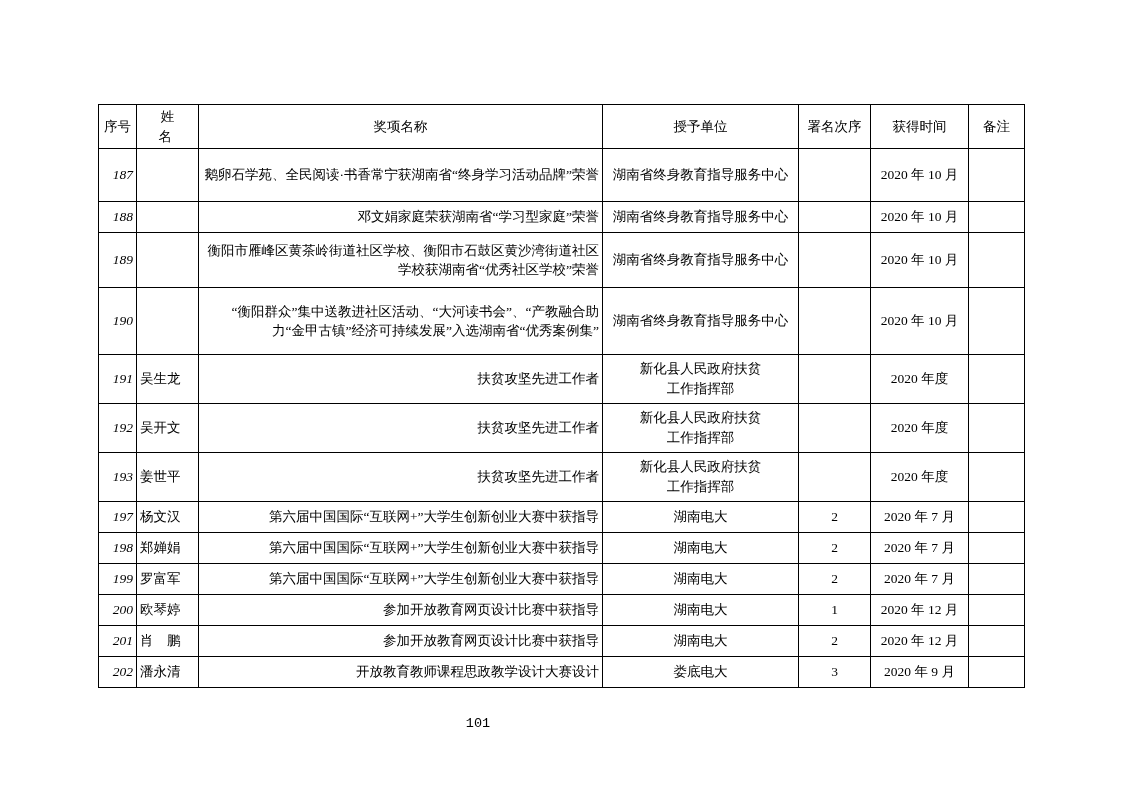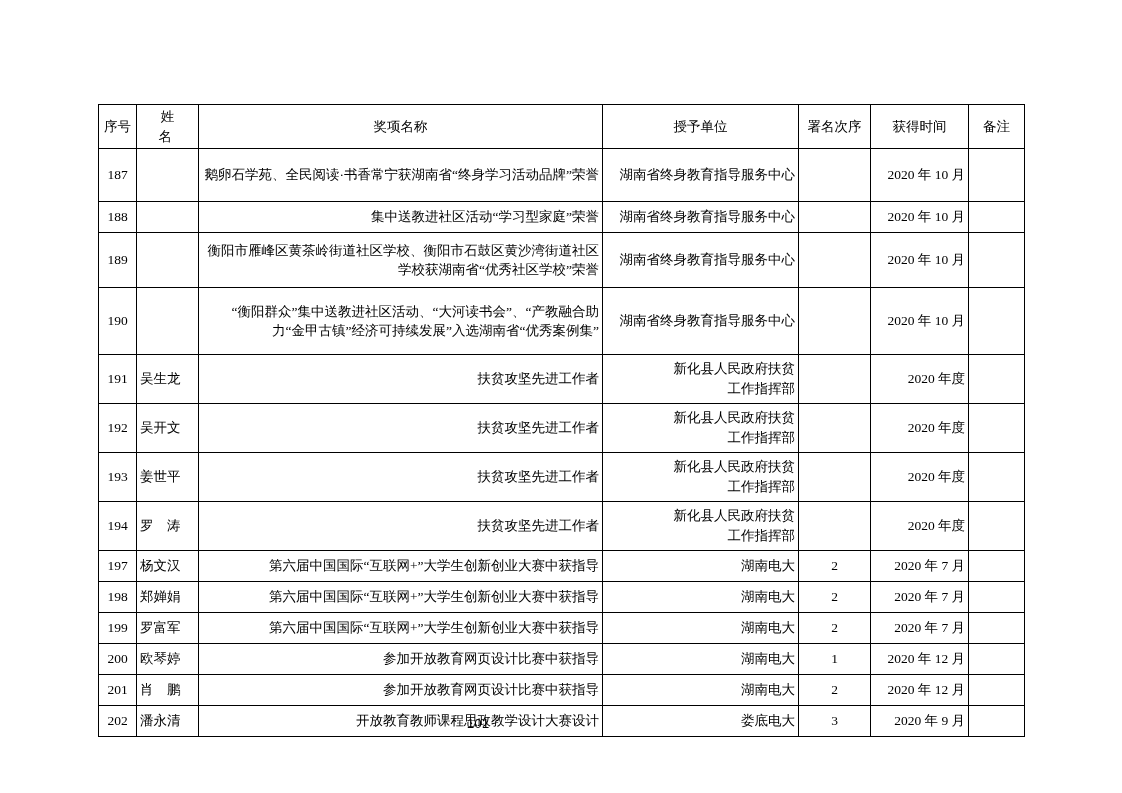--- a/index.html
+++ b/index.html
@@ -49,42 +49,43 @@
   col.c-unit  { width: 196px; }
   col.c-order { width: 72px; }
   col.c-time  { width: 98px; }
   col.c-note  { width: 56px; }
 
   thead td {
     text-align: center;
     height: 22px;
   }
   td.no {
-    text-align: center;
+    text-align: right;
+    font-style: italic;
   }
   td.name {
     text-align: left;
     white-space: nowrap;
   }
   td.award {
     text-align: right;
     padding-left: 3px;
     padding-right: 3px;
   }
   td.unit {
-    text-align: right;
+    text-align: center;
   }
   td.unit.two-line {
     line-height: 1.5;
   }
   td.order {
     text-align: center;
   }
   td.time {
-    text-align: right;
+    text-align: center;
     white-space: nowrap;
   }
   td.note { }
 
   .row-tall-1 td { height: 48px; }
   .row-tall-2 td { height: 50px; }
   .row-tall-3 td { height: 62px; }
   .row-med   td { height: 44px; }
   .row-norm  td { height: 26px; }
 
@@ -96,21 +97,21 @@
     text-indent: 0.35em;
     margin-left: 41px;
   }
   .page-number {
     position: absolute;
     left: 0;
     top: 716px;
     width: 956px;
     text-align: center;
     font-size: 13.5px;
-    font-family: Liberation Sans, sans-serif;
+    font-family: Liberation Mono, monospace;
   }
 </style>
 </head>
 <body>
 
 <div class="page">
   <div class="table-wrap">
     <table class="award-table">
       <colgroup>
         <col class="c-no">
@@ -138,21 +139,21 @@
             <td class="name"></td>
             <td class="award">鹅卵石学苑、全民阅读·书香常宁获湖南省“终身学习活动品牌”荣誉</td>
             <td class="unit">湖南省终身教育指导服务中心</td>
             <td class="order"></td>
             <td class="time">2020 年 10 月</td>
             <td class="note"></td>
           </tr>
           <tr class="row-norm">
             <td class="no">188</td>
             <td class="name"></td>
-            <td class="award">集中送教进社区活动“学习型家庭”荣誉</td>
+            <td class="award">邓文娟家庭荣获湖南省“学习型家庭”荣誉</td>
             <td class="unit">湖南省终身教育指导服务中心</td>
             <td class="order"></td>
             <td class="time">2020 年 10 月</td>
             <td class="note"></td>
           </tr>
           <tr class="row-tall-2">
             <td class="no">189</td>
             <td class="name"></td>
             <td class="award">衡阳市雁峰区黄茶岭街道社区学校、衡阳市石鼓区黄沙湾街道社区学校获湖南省“优秀社区学校”荣誉</td>
             <td class="unit">湖南省终身教育指导服务中心</td>
@@ -183,29 +184,20 @@
             <td class="name">吴开文</td>
             <td class="award">扶贫攻坚先进工作者</td>
             <td class="unit two-line">新化县人民政府扶贫<br>工作指挥部</td>
             <td class="order"></td>
             <td class="time">2020 年度</td>
             <td class="note"></td>
           </tr>
           <tr class="row-med">
             <td class="no">193</td>
             <td class="name">姜世平</td>
-            <td class="award">扶贫攻坚先进工作者</td>
-            <td class="unit two-line">新化县人民政府扶贫<br>工作指挥部</td>
-            <td class="order"></td>
-            <td class="time">2020 年度</td>
-            <td class="note"></td>
-          </tr>
-          <tr class="row-med">
-            <td class="no">194</td>
-            <td class="name">罗　涛</td>
             <td class="award">扶贫攻坚先进工作者</td>
             <td class="unit two-line">新化县人民政府扶贫<br>工作指挥部</td>
             <td class="order"></td>
             <td class="time">2020 年度</td>
             <td class="note"></td>
           </tr>
           <tr class="row-norm">
             <td class="no">197</td>
             <td class="name">杨文汉</td>
             <td class="award">第六届中国国际“互联网+”大学生创新创业大赛中获指导</td>

